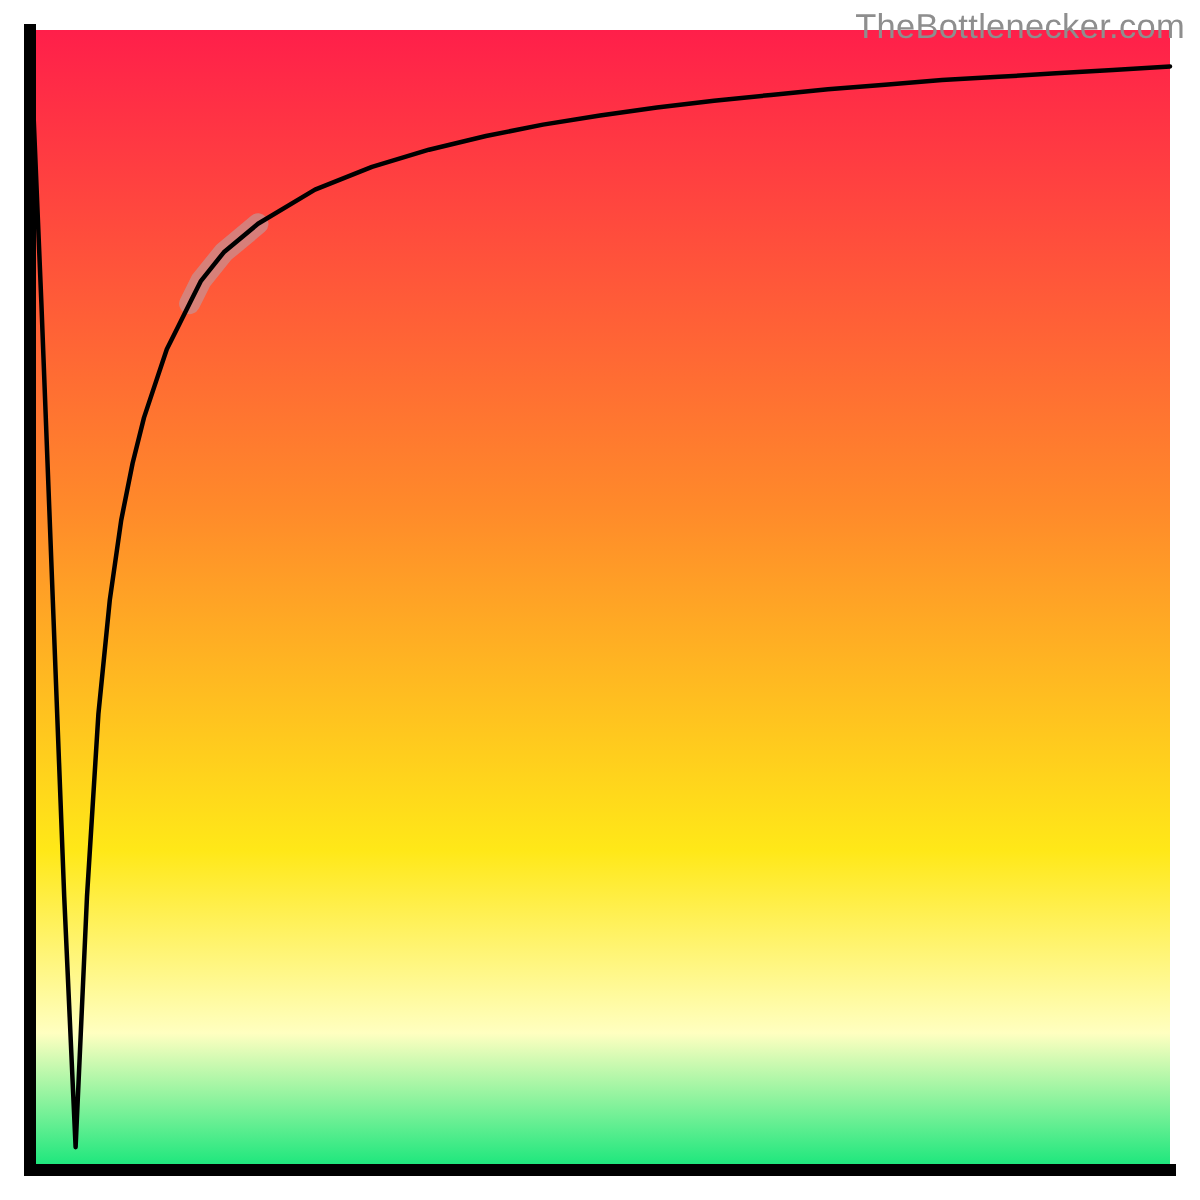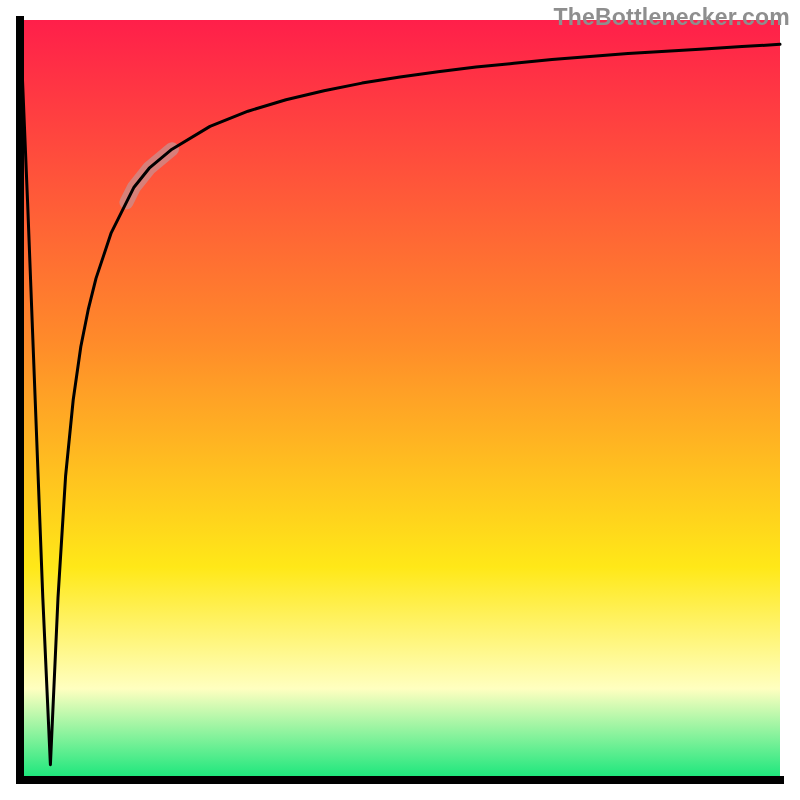--- a/index.html
+++ b/index.html
@@ -15,21 +15,21 @@
     position: relative;
     width: 800px;
     height: 800px;
   }
   .attribution {
     position: absolute;
     top: 4px;
     right: 10px;
     color: #8e8e8e;
     font-size: 23px;
-    font-weight: 700;
+    font-weight: 400;
     letter-spacing: 0.2px;
   }
   svg {
     position: absolute;
     top: 0;
     left: 0;
   }
 </style>
 </head>
 <body>

